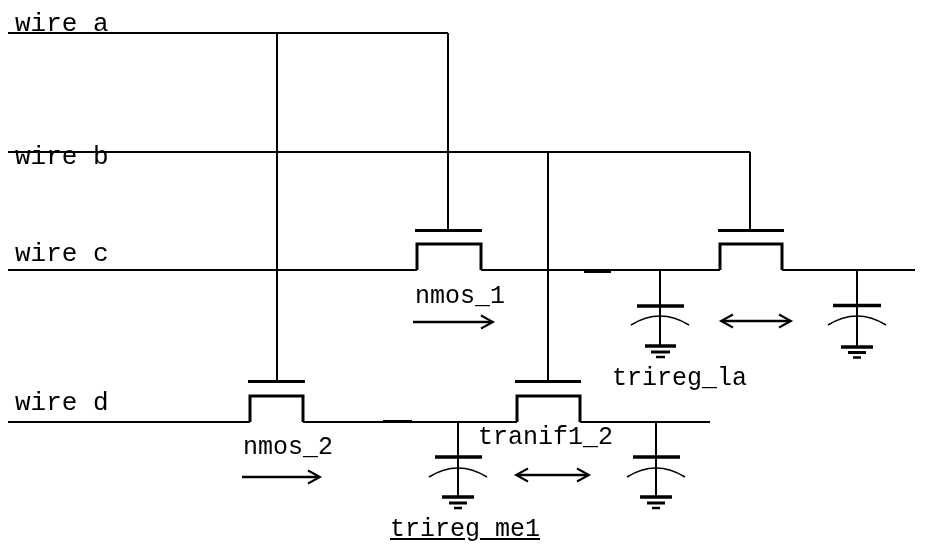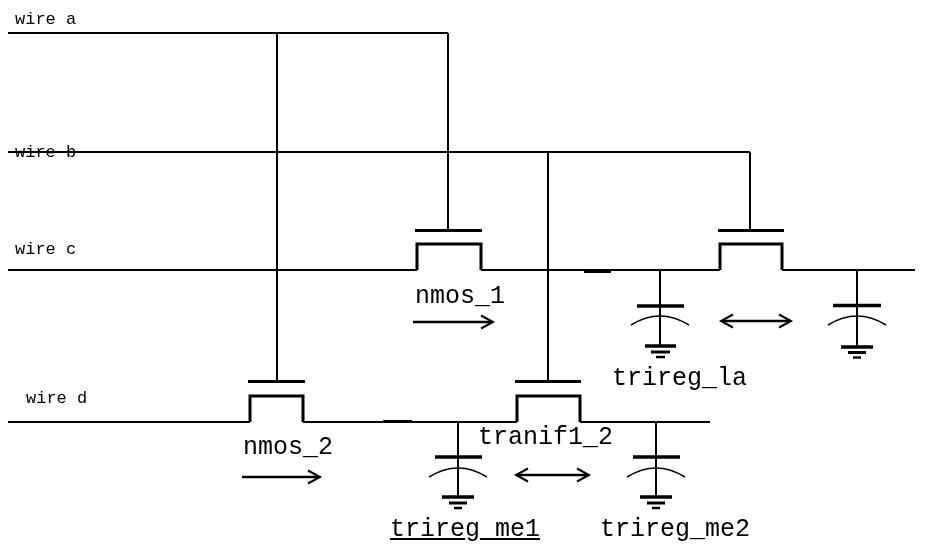--- a/index.html
+++ b/index.html
@@ -22,21 +22,21 @@
     top: 0;
     color: var(--ink, #000000);
   }
   .lbl {
     position: absolute;
     white-space: pre;
     color: var(--ink, #000000);
     line-height: 1;
   }
   .lbl-wire {
-    font-size: 17px;
+    font-size: 26px;
   }
   .lbl-comp {
     font-size: 25px;
   }
 </style>
 </head>
 <body>
 
 <div class="canvas">
 
@@ -144,23 +144,22 @@
     <g>
       <path d="M518 475 H587" stroke="currentColor" stroke-width="2.5" fill="none"></path>
       <path d="M528 468.5 L516 475 L528 481.5" stroke="currentColor" stroke-width="2" fill="none"></path>
       <path d="M577 468.5 L589 475 L577 481.5" stroke="currentColor" stroke-width="2" fill="none"></path>
     </g>
   </svg>
 
   <div class="lbl lbl-wire" style="left:15px; top:11px;">wire a</div>
   <div class="lbl lbl-wire" style="left:15px; top:144px;">wire b</div>
   <div class="lbl lbl-wire" style="left:15px; top:241px;">wire c</div>
-  <div class="lbl lbl-wire" style="left:15px; top:390px;margin-left:11px;">wire d</div>
+  <div class="lbl lbl-wire" style="left:15px; top:390px;">wire d</div>
 
   <div class="lbl lbl-comp" style="left:415px; top:284px;">nmos_1</div>
   <div class="lbl lbl-comp" style="left:243px; top:435px;">nmos_2</div>
   <div class="lbl lbl-comp" style="left:478px; top:425px;">tranif1_2</div>
 
   <div class="lbl lbl-comp" style="left:612px; top:366px;">trireg_la</div>
   <div class="lbl lbl-comp" style="left:390px; top:517px;text-decoration:underline;">trireg_me1</div>
-  <div class="lbl lbl-comp" style="left:600px; top:517px;">trireg_me2</div>
 
 </div>
 
 </body></html>

